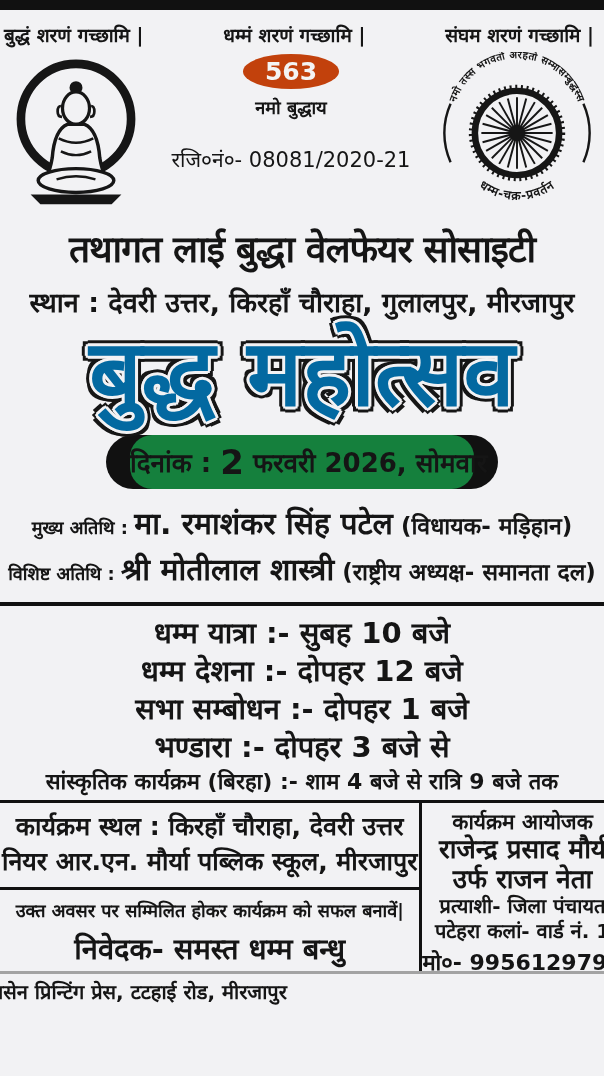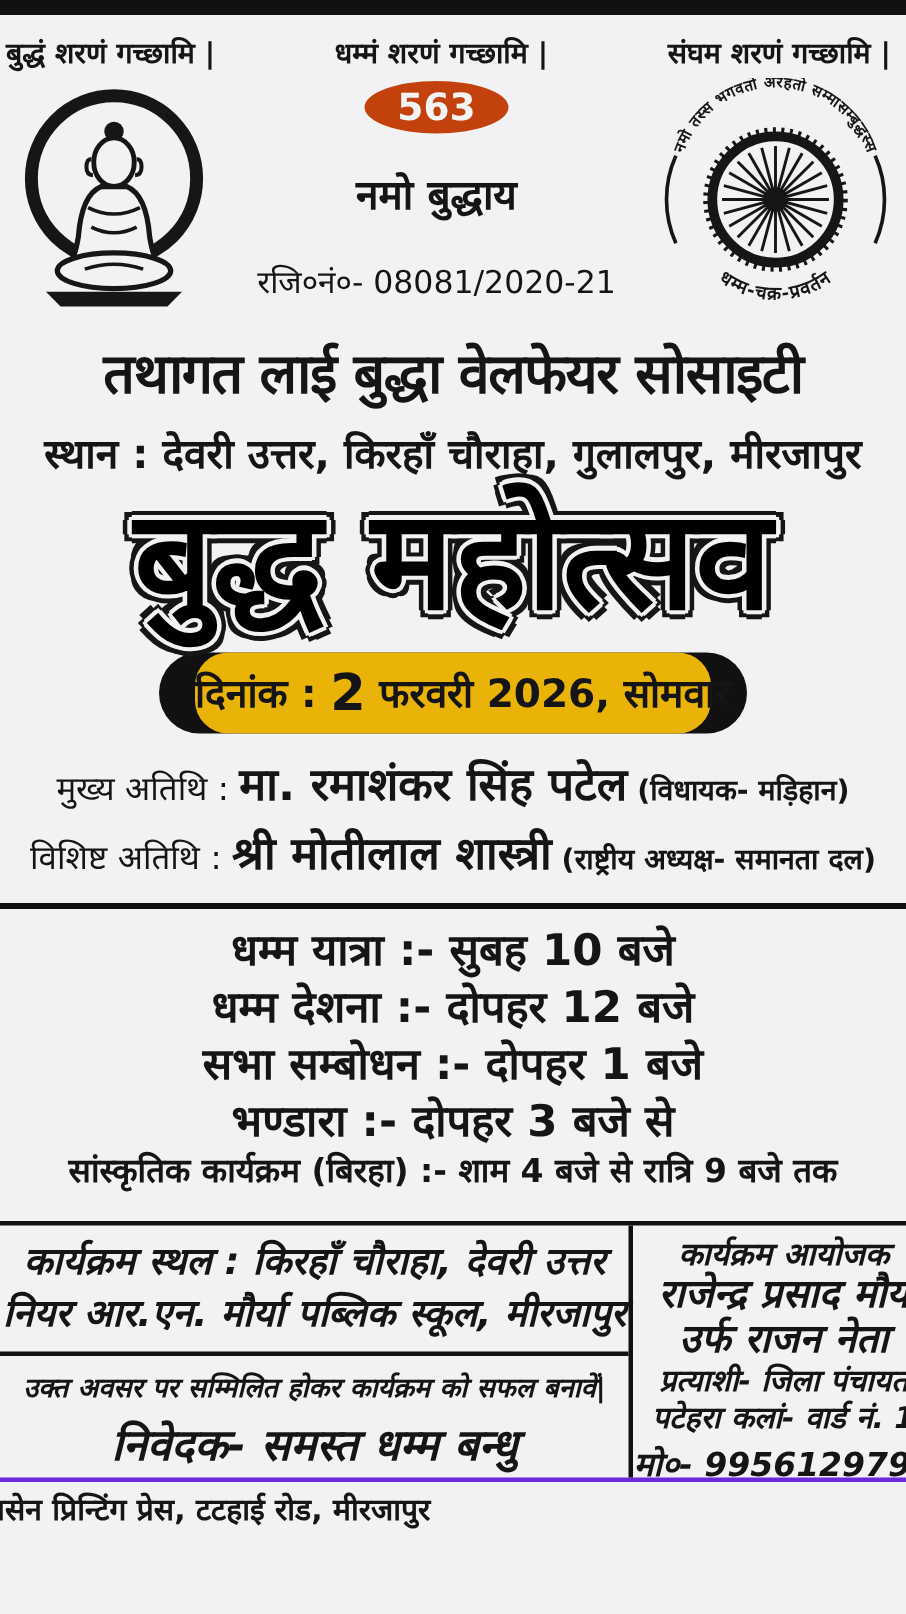--- a/index.html
+++ b/index.html
@@ -13,55 +13,55 @@
   .refuge{display:flex;justify-content:space-between;padding:12px 10px 0 4px;
     font-size:19px;font-weight:600;white-space:nowrap;}
   
   .header{display:flex;align-items:flex-start;justify-content:space-between;
     height:168px;padding:4px 6px 0 6px;}
   .buddha-wrap{width:140px;height:162px;flex:0 0 auto;}
   .chakra-wrap{width:162px;height:162px;flex:0 0 auto;}
   .header-center{flex:1;text-align:center;padding-top:2px;}
   .num-oval{display:inline-block;background:#c2410c;color:#f4f4f4;
     border-radius:50%;padding:3px 22px;font-size:25px;font-weight:bold;}
-  .salutation{font-size:27px;font-weight:bold;margin-top:21px;text-align:center;}
+  .salutation{font-size:18px;font-weight:bold;margin-top:6px;text-align:center;}
   .registration{font-size:21px;margin-top:26px;}
   
   .society{font-size:37px;font-weight:800;text-align:center;white-space:nowrap;
     margin-top:2px;letter-spacing:-1px;}
   .venue{font-size:27px;font-weight:bold;text-align:center;white-space:nowrap;margin-top:10px;}
   
   .mahotsav{
     font-size:92px;font-weight:800;text-align:center;line-height:1.18;
-    color:#000000;white-space:nowrap;
+    color:#0369a1;white-space:nowrap;
     text-shadow:
       -2px -2px 0 #f2f2f4, 2px -2px 0 #f2f2f4, -2px 2px 0 #f2f2f4, 2px 2px 0 #f2f2f4,
       -3px 0 0 #f2f2f4, 3px 0 0 #f2f2f4, 0 -3px 0 #f2f2f4, 0 3px 0 #f2f2f4,
       -5px -5px 0 #161616, 5px -5px 0 #161616, -5px 5px 0 #161616, 5px 5px 0 #161616,
       -6px 0 0 #161616, 6px 0 0 #161616, 0 -6px 0 #161616, 0 6px 0 #161616;
   }
   
   .date-pill{width:392px;margin:6px auto 0 auto;background:#111;border-radius:30px;}
-  .date-pill-inner{background:#eab308;border-radius:22px;margin:5px 24px;
+  .date-pill-inner{background:#15803d;border-radius:22px;margin:5px 24px;
     text-align:left;font-size:26px;font-weight:bold;padding:7px 0;white-space:nowrap;}
   .date-day{font-size:34px;font-weight:800;vertical-align:-2px;}
   
   .guests{margin-top:12px;text-align:center;}
   .guest-line{white-space:nowrap;line-height:1.55;}
-  .guest-label{font-size:22px;font-weight:normal;}
+  .guest-label{font-size:18px;font-weight:bold;}
   .guest-name{font-size:30px;font-weight:800;}
-  .guest-title{font-size:19px;font-weight:bold;}
+  .guest-title{font-size:23px;font-weight:bold;}
   .rule{height:4px;background:#111;margin:8px 0 2px 0;}
   
   .schedule{text-align:center;padding-top:6px;}
   .sched-line{font-size:29px;font-weight:bold;line-height:1.32;white-space:nowrap;}
   .sched-line.small{font-size:22px;}
   
-  .grid{border-top:3px solid #111;border-bottom:3px solid #6d28d9;display:flex;
-    margin-top:18px;height:168px;font-style:italic;}
+  .grid{border-top:3px solid #111;border-bottom:3px solid #a3a3a3;display:flex;
+    margin-top:4px;height:168px;}
   .grid-left{flex:0 0 392px;border-right:3px solid #111;display:flex;flex-direction:column;}
   .cell-venue{border-bottom:3px solid #111;text-align:center;padding:6px 2px 8px 2px;}
   .cell-venue div{font-size:25px;font-weight:bold;line-height:1.4;white-space:nowrap;}
   .cell-appeal{text-align:center;padding-top:8px;}
   .appeal-text{font-size:18px;font-weight:600;white-space:nowrap;}
   .requester{font-size:29px;font-weight:800;margin-top:6px;}
   .grid-right{flex:1;text-align:center;padding-top:4px;white-space:nowrap;}
   .org-label{font-size:21px;font-weight:bold;}
   .org-name{font-size:26px;font-weight:800;line-height:1.15;}
   .org-alias{font-size:26px;font-weight:800;line-height:1.15;}

